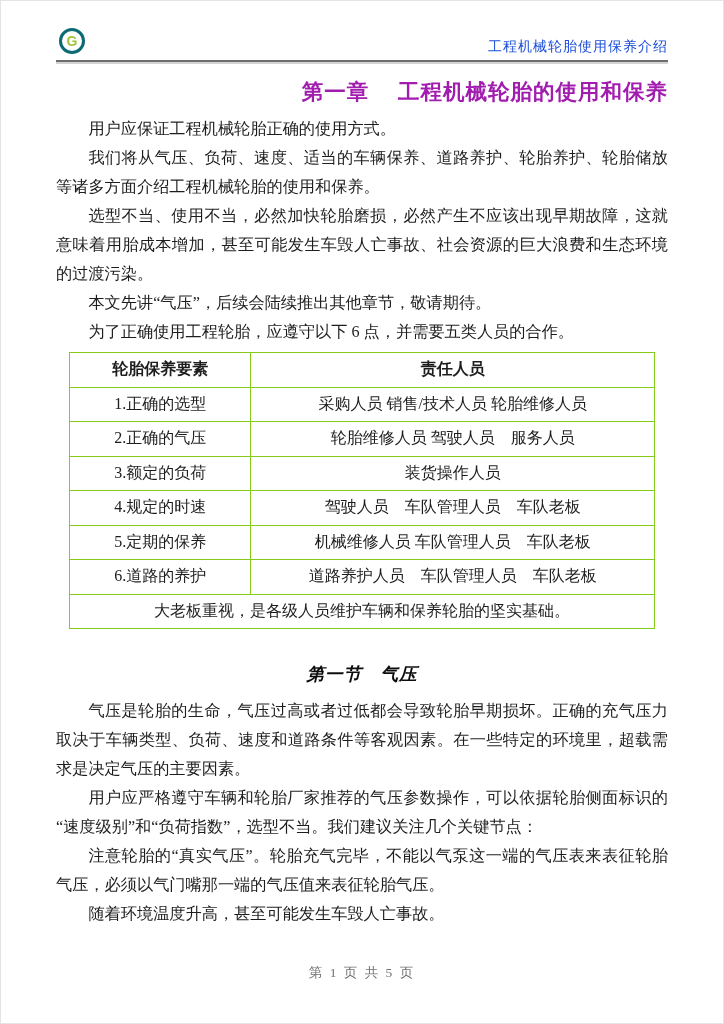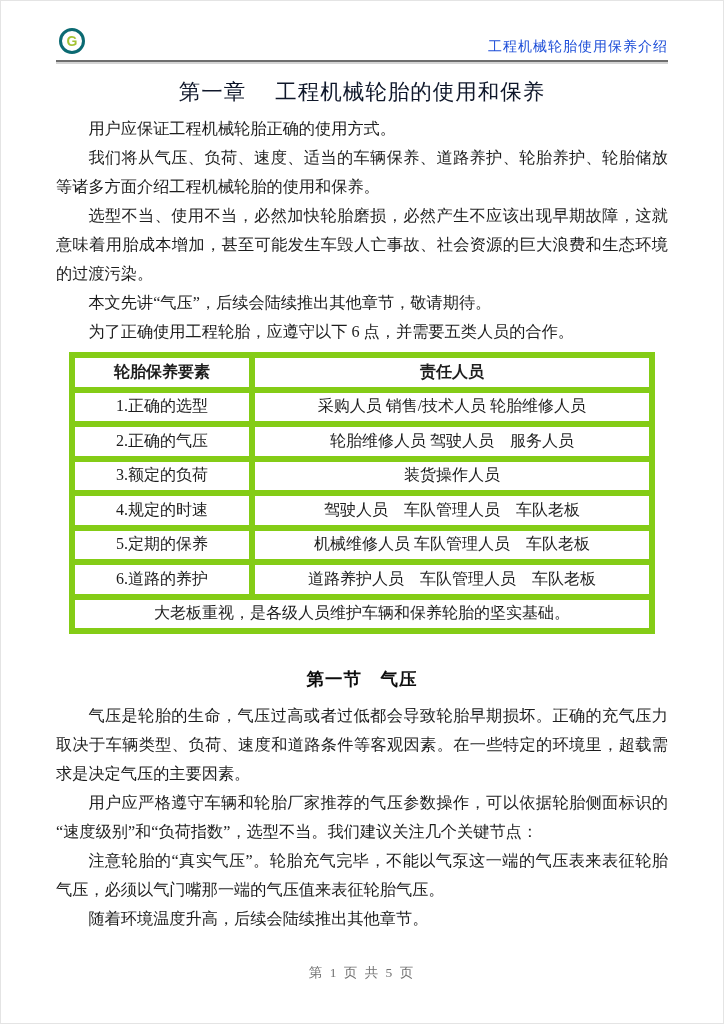--- a/index.html
+++ b/index.html
@@ -73,58 +73,59 @@
     white-space: nowrap;
   }
   .hdr-title {
     font-size: 14px;
     color: #1d4ed8;
     padding-bottom: 1px;
     letter-spacing: 1px;
   }
   
   h1.chapter {
-    text-align: center;
+    text-align: right;
     font-size: 21.5px;
-    font-weight: normal;
+    font-weight: bold;
     letter-spacing: 1px;
     margin: 15px 0 9px 0;
-    color: #0f172a;
+    color: #a21caf;
   }
   p.body-p {
     font-size: 16.2px;
     line-height: 29px;
     text-align: justify;
     text-indent: 2em;
     color: #1d1d1d;
   }
   table.resp {
     border-collapse: collapse;
     width: calc(100% - 26px);
     margin: 5px 13px 0 13px;
     table-layout: fixed;
   }
   table.resp th, table.resp td {
-    border: 6px solid #84cc16;
+    border: 1px solid #84cc16;
     height: 34.5px;
     text-align: center;
     font-size: 16px;
     padding: 0 4px;
     vertical-align: middle;
   }
   table.resp th { font-weight: bold; }
   table.resp col.c1 { width: 31%; }
   h2.section {
     text-align: center;
     font-family: "Liberation Sans", "DejaVu Sans", sans-serif;
     font-size: 17.5px;
     font-weight: bold;
     letter-spacing: 1px;
     margin: 33px 0 11px 0;
     color: #0c0c0c;
+    font-style: italic;
   }
   .page-footer {
     position: absolute;
     left: 0; right: 0;
     bottom: 42px;
     text-align: center;
     font-size: 13.5px;
     color: #737373;
     letter-spacing: 2px;
   }
@@ -199,20 +200,20 @@
           <td colspan="2">大老板重视，是各级人员维护车辆和保养轮胎的坚实基础。</td>
         </tr>
       </tbody>
     </table>
 
     <h2 class="section">第一节　气压</h2>
 
     <p class="body-p">气压是轮胎的生命，气压过高或者过低都会导致轮胎早期损坏。正确的充气压力取决于车辆类型、负荷、速度和道路条件等客观因素。在一些特定的环境里，超载需求是决定气压的主要因素。</p>
     <p class="body-p">用户应严格遵守车辆和轮胎厂家推荐的气压参数操作，可以依据轮胎侧面标识的“速度级别”和“负荷指数”，选型不当。我们建议关注几个关键节点：</p>
     <p class="body-p">注意轮胎的“真实气压”。轮胎充气完毕，不能以气泵这一端的气压表来表征轮胎气压，必须以气门嘴那一端的气压值来表征轮胎气压。</p>
-    <p class="body-p">随着环境温度升高，后续会陆续推出其他章节。</p>
+    <p class="body-p">随着环境温度升高，甚至可能发生车毁人亡事故。</p>
   </main>
 
   <footer class="page-footer">
     <span>第 1 页 共 5 页</span>
   </footer>
 
 </div>
 
 </body></html>

